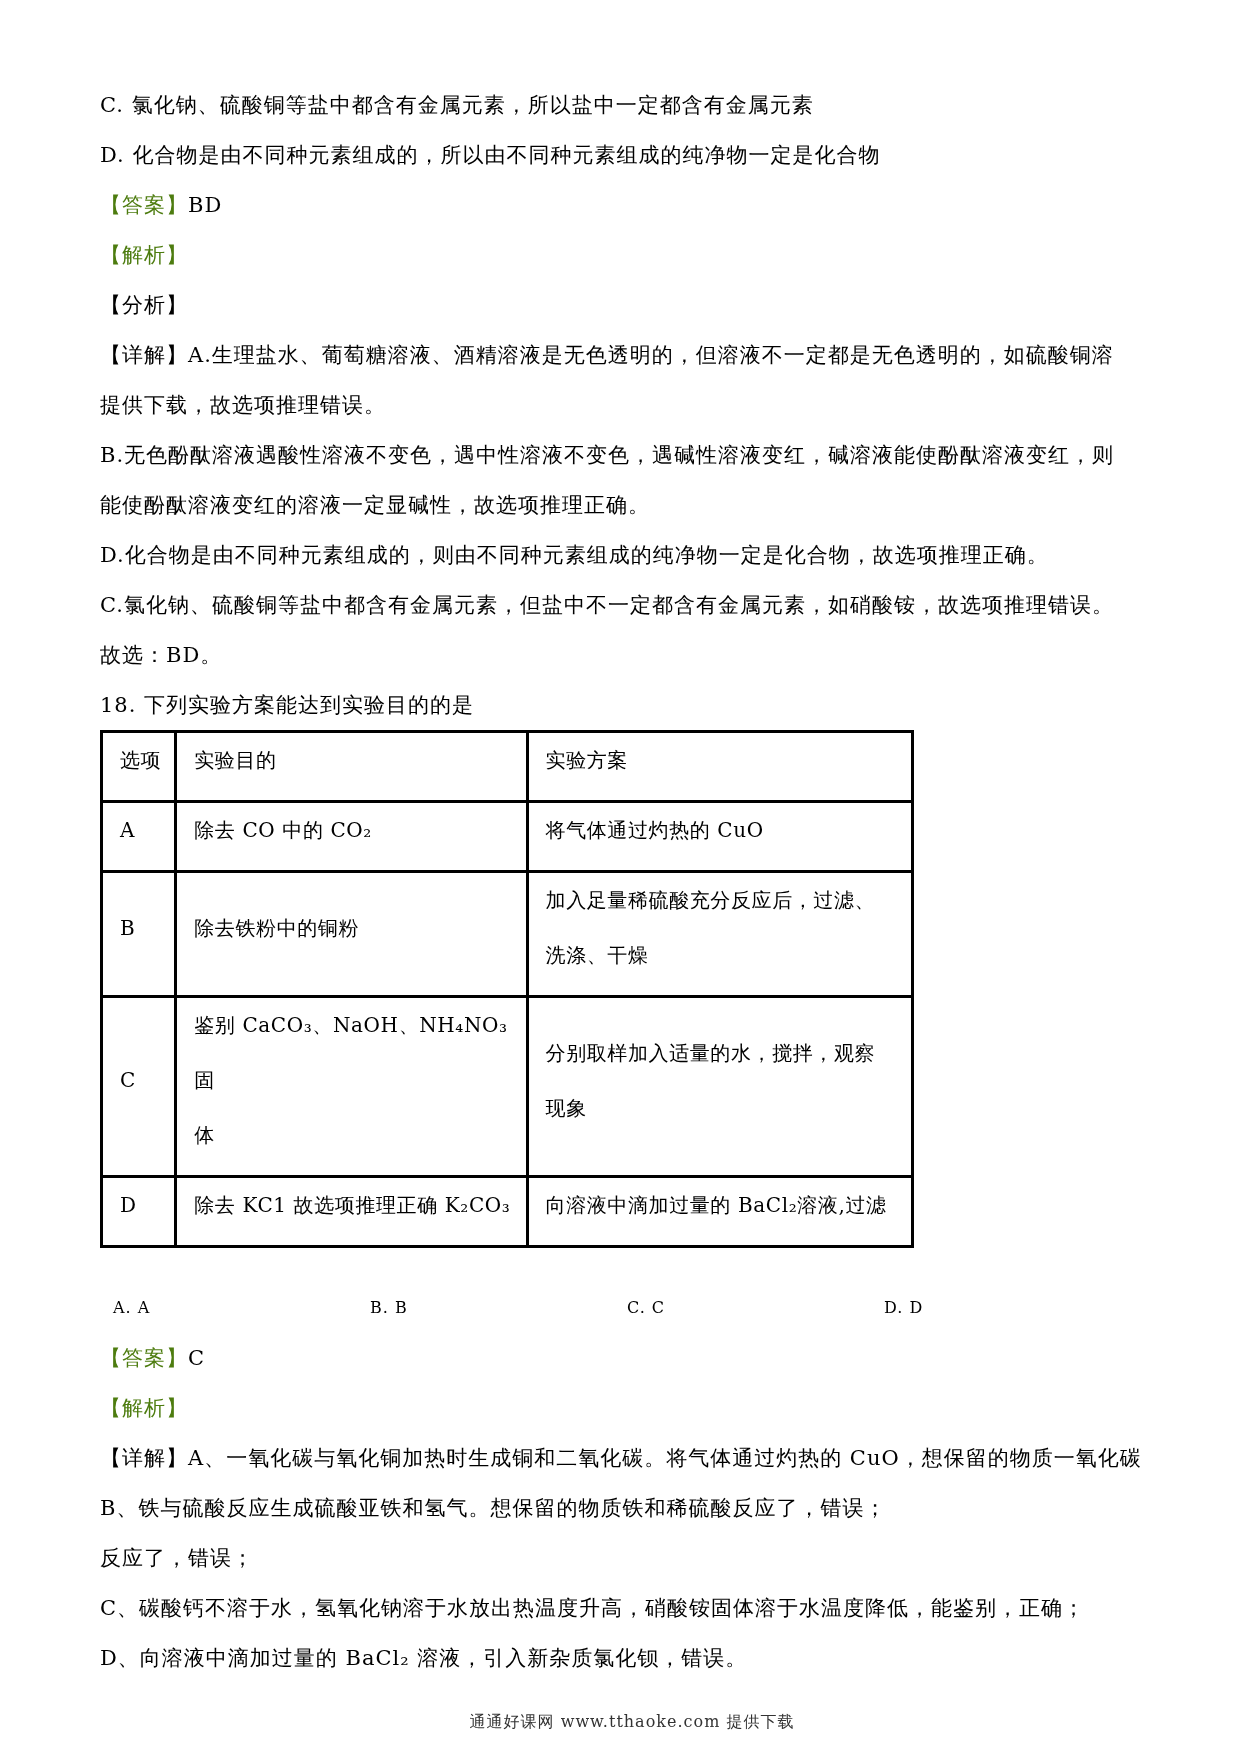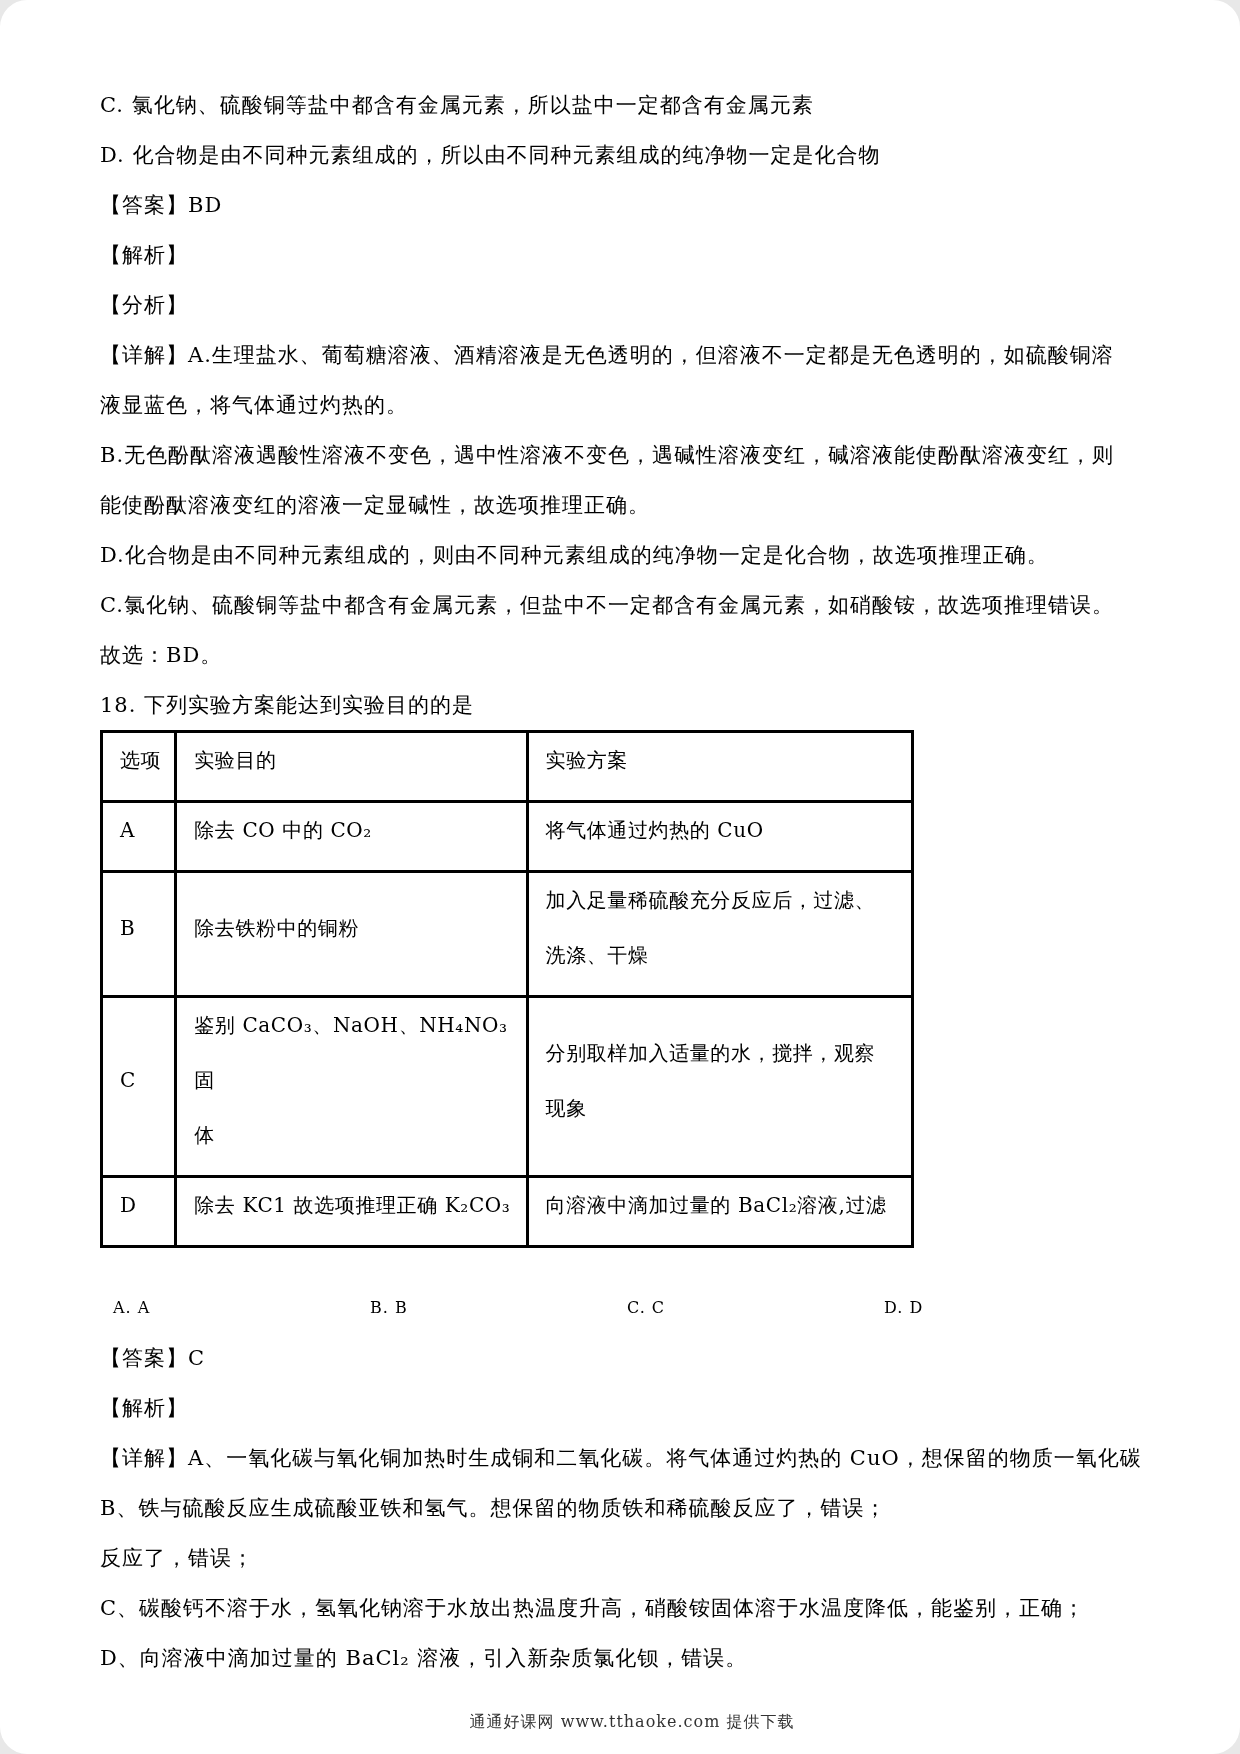--- a/index.html
+++ b/index.html
@@ -4,35 +4,34 @@
 <style>
   html,body{margin:0;padding:0;background:#e8e8e8;}
   .page{
     position:relative;
     width:1240px;height:1754px;
     background:#ffffff;
     margin:0 auto;
     font-family:"DejaVu Serif","Liberation Serif",serif;
     color:#000;
     overflow:hidden;
-    border-radius:27px;
   }
   .content{
     position:absolute;
     left:100px;top:80px;
     width:1045px;
   }
   p.line{
     margin:0;
     font-size:21px;
     line-height:50px;
     letter-spacing:1px;
     white-space:nowrap;
   }
-  .blue{color:#000000;}
+  .blue{color:#4d7c0f;}
   table.exp{
     border-collapse:collapse;
     table-layout:fixed;
     width:814px;
     margin:0;
   }
   table.exp td{
     border:3px solid #000;
     font-size:20px;
     letter-spacing:0.6px;
@@ -72,21 +71,21 @@
 
 <div class="page">
   <div class="content">
 
     <p class="line">C. 氯化钠、硫酸铜等盐中都含有金属元素，所以盐中一定都含有金属元素</p>
     <p class="line">D. 化合物是由不同种元素组成的，所以由不同种元素组成的纯净物一定是化合物</p>
     <p class="line"><span class="blue">【答案】</span><span>BD</span></p>
     <p class="line"><span class="blue">【解析】</span></p>
     <p class="line"><span>【分析】</span></p>
     <p class="line">【详解】A.生理盐水、葡萄糖溶液、酒精溶液是无色透明的，但溶液不一定都是无色透明的，如硫酸铜溶</p>
-    <p class="line">液显蓝色，将气体通过灼热的。</p>
+    <p class="line">提供下载，故选项推理错误。</p>
     <p class="line">B.无色酚酞溶液遇酸性溶液不变色，遇中性溶液不变色，遇碱性溶液变红，碱溶液能使酚酞溶液变红，则</p>
     <p class="line">能使酚酞溶液变红的溶液一定显碱性，故选项推理正确。</p>
     <p class="line">D.化合物是由不同种元素组成的，则由不同种元素组成的纯净物一定是化合物，故选项推理正确。</p>
     <p class="line">C.氯化钠、硫酸铜等盐中都含有金属元素，但盐中不一定都含有金属元素，如硝酸铵，故选项推理错误。</p>
     <p class="line">故选：BD。</p>
 
     <p class="line">18. 下列实验方案能达到实验目的的是</p>
 
     <table class="exp">
       <colgroup>

